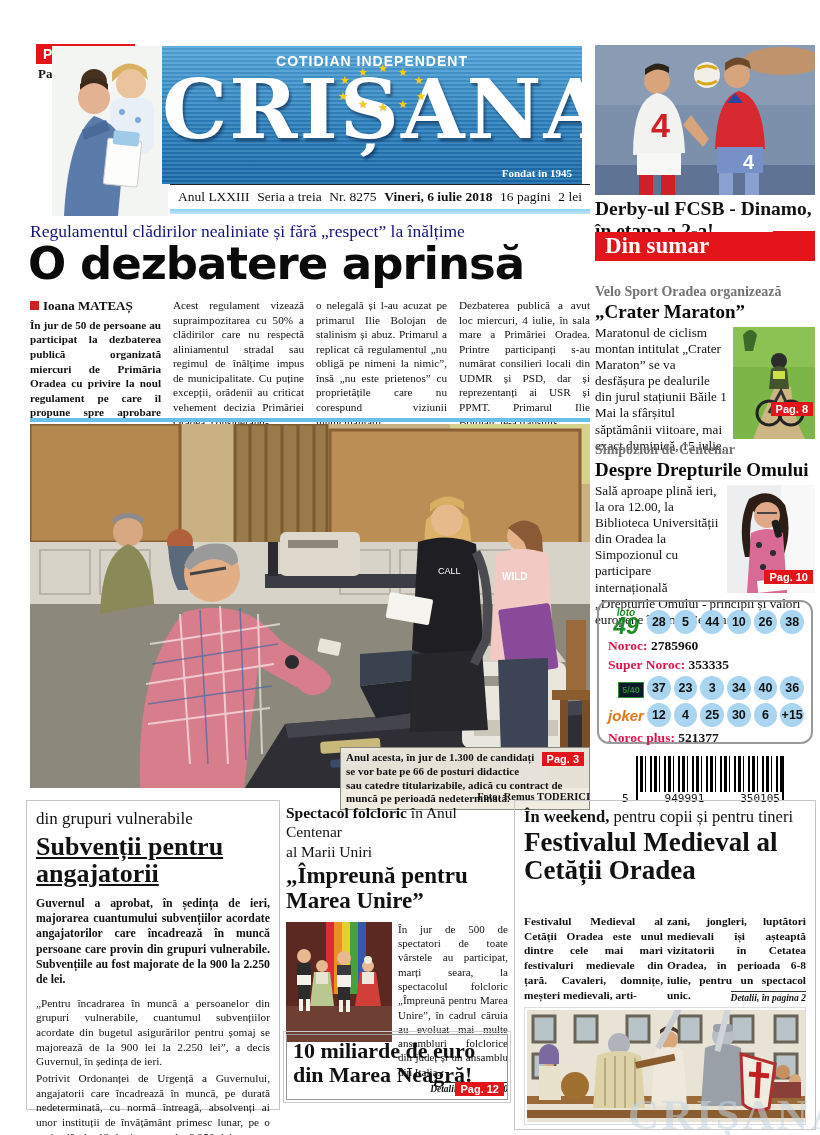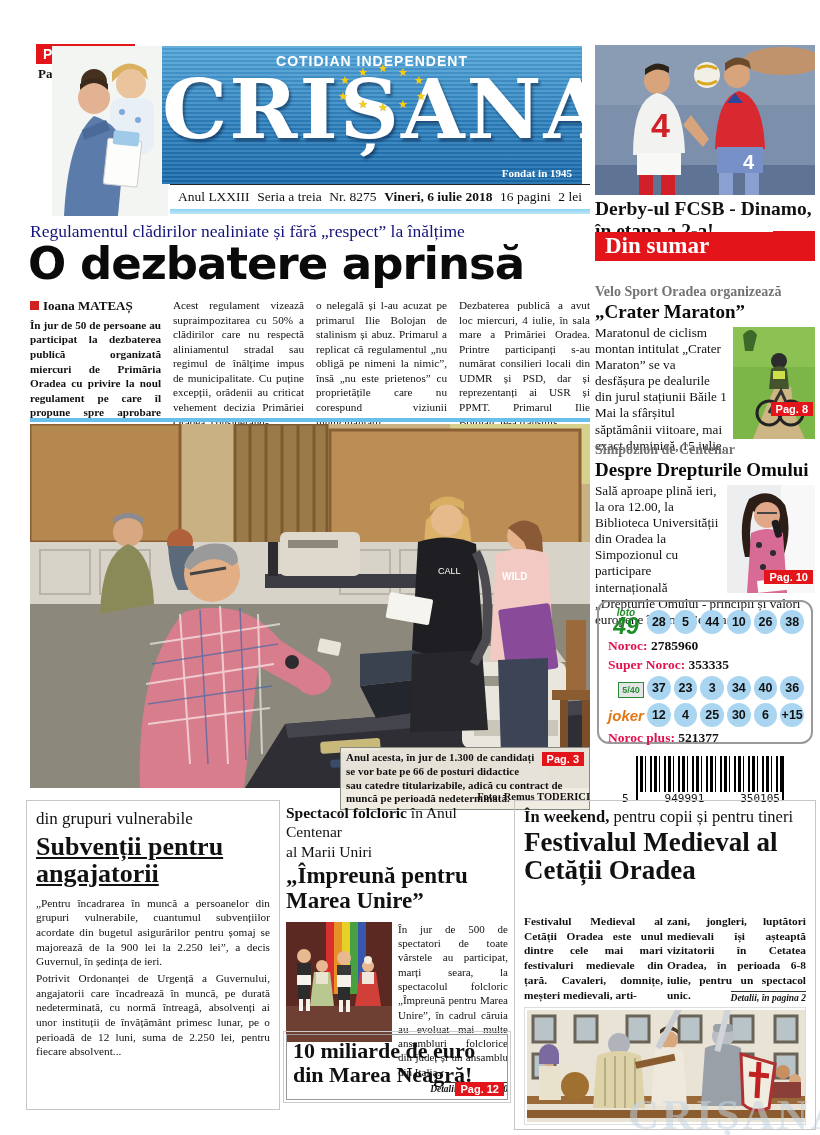--- a/index.html
+++ b/index.html
@@ -74,21 +74,21 @@
   .sb-page { position:absolute; right:2px; }
 
   
   .lottery { position:absolute; left:597px; top:600px; width:216px; height:144px;
              border:2px solid #9a9a9a; border-radius:12px; padding:7px 7px 16px 9px;
              font-family:"Liberation Serif", serif; }
   .lot-row { display:flex; align-items:center; gap:3px; margin-bottom:3px; }
   .lot-logo { width:36px; flex:0 0 36px; text-align:center; }
   .logo649 { color:#1e8c28; font:bold italic 10px "Liberation Sans", sans-serif; line-height:.8; }
   .logo649 .big { font-size:23px; }
-  .logo540 { display:inline-block; border:1px solid #2a8a3a; color:#2a8a3a; background:#e5e5e5;
+  .logo540 { display:inline-block; border:1px solid #2a8a3a; color:#2a8a3a; background:#0f172a;
              font:bold 9px "Liberation Sans", sans-serif; padding:2px 3px;margin-left:10px; }
   .logojoker { color:#e07818; font:bold italic 15px "Liberation Sans", sans-serif; }
   .ball { width:24px; height:24px; border-radius:50%; background:#a9d5f1; color:#111;
           font:bold 12.5px "Liberation Sans", sans-serif; display:flex; align-items:center; justify-content:center; }
   .lot-line { font:bold 13.5px "Liberation Serif", serif; margin:2px 0 3px; }
   .lot-line .lbl { color:#e0134e; }
 
   
   .barcode { position:absolute; left:622px; top:754px; width:168px; height:56px; background:#fff; }
   .bars { position:absolute; left:14px; top:2px; right:6px; height:36px;
@@ -432,20 +432,21 @@
     <div class="bc-nums">
       <span>5</span>
       <span>949991</span>
       <span>350105</span>
     </div>
   </div>
 
   <div class="art-left">
     <div class="k2">din grupuri vulnerabile</div>
     <h2>Subvenții pentru angajatorii</h2>
+    <p class="lead">Guvernul a aprobat, în ședința de ieri, majorarea cuantumului subvențiilor acordate angajatorilor care încadrează în muncă persoane care provin din grupuri vulnerabile. Subvențiile au fost majorate de la 900 la 2.250 de lei.</p>
     <p class="body">„Pentru încadrarea în muncă a persoanelor din grupuri vulnerabile, cuantumul subvențiilor acordate din bugetul asigurărilor pentru șomaj se majorează de la 900 lei la 2.250 lei”, a decis Guvernul, în ședința de ieri.</p>
     <p class="body">
       <span>Potrivit Ordonanței de Urgență a Guvernului, angajatorii care încadrează în muncă, pe durată nedeterminată, cu normă întreagă, absolvenți ai unor instituții de învățământ primesc lunar, pe o perioadă de 12 luni, suma de 2.250 lei, pentru fiecare absolvent...</span>
       
     </p>
   </div>
 
   <div class="art-mid">
     <div class="kick">
       <b>Spectacol folcloric</b><span> în Anul Centenar</span><br>

